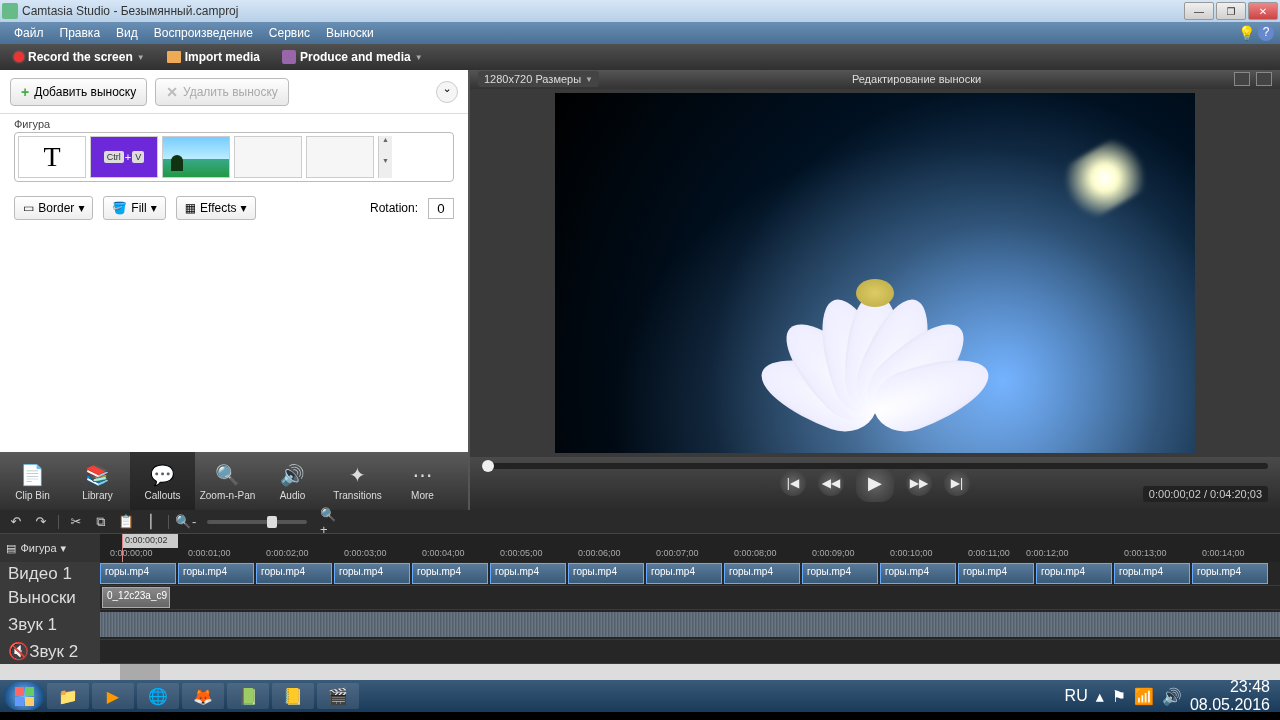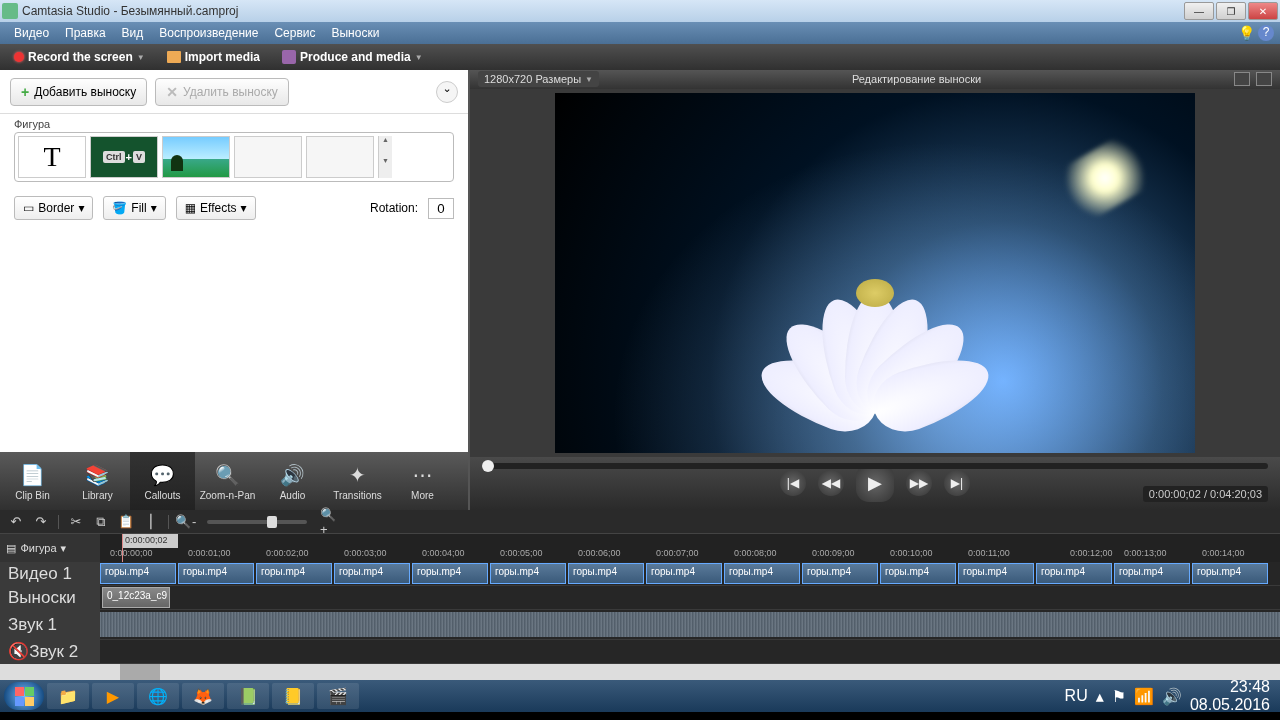--- a/index.html
+++ b/index.html
@@ -63,21 +63,21 @@
 .cbtn { border:1px solid #bbb; background:linear-gradient(#fefefe,#e8e8e8); padding:5px 10px; border-radius:4px; display:flex; align-items:center; gap:5px; font-size:12px; cursor:pointer; }
 .cbtn.disabled { color:#aaa; }
 .addicn { color:#4a4; font-weight:bold; font-size:14px; }
 .delicn { color:#bbb; font-weight:bold; font-size:14px; }
 .collapse { margin-left:auto; width:22px; height:22px; border:1px solid #ccc; border-radius:11px; background:#f5f5f5; text-align:center; }
 
 .shapesec { padding:4px 14px; }
 .shapelabel { font-size:11px; color:#444; margin-bottom:2px; }
 .shapestrip { display:flex; align-items:center; border:1px solid #bbb; border-radius:4px; padding:3px; gap:4px; }
 .shapebox { width:68px; height:42px; border:1px solid #ccc; background:#fff; display:flex; align-items:center; justify-content:center; font-size:28px; font-family:Georgia,serif; }
-.shapebox.kb { background:#14532d; color:#fff; font-size:11px; font-family:sans-serif;font-weight:bold; }
+.shapebox.kb { background:#6d28d9; color:#fff; font-size:11px; font-family:sans-serif; }
 .kbkey { background:#ddd; color:#333; padding:1px 3px; border-radius:2px; margin:0 1px; font-size:9px; }
 .shapebox.landscape { background:linear-gradient(#5bd,#294); position:relative; overflow:hidden; }
 .shapebox.landscape .sky { position:absolute; inset:0; height:55%; background:linear-gradient(#7cf,#bef); }
 .shapebox.landscape .tree { position:absolute; left:8px; bottom:6px; width:12px; height:16px; background:#131; border-radius:6px 6px 0 0; }
 .shapebox.blank { background:#f6f6f6; }
 .shapescroll { width:14px; height:42px; background:#eee; border-left:1px solid #ccc; display:flex; flex-direction:column; }
 .sarrow { flex:1; text-align:center; font-size:7px; color:#666; }
 
 .proprow { display:flex; align-items:center; gap:10px; padding:10px 14px; font-size:12px; }
 .propbtn { border:1px solid #bbb; background:linear-gradient(#fff,#eee); padding:4px 8px; border-radius:3px; display:flex; align-items:center; gap:4px; cursor:pointer; }
@@ -133,21 +133,21 @@
   <div class="appicon"></div>
   <div class="title">Camtasia Studio - Безымянный.camproj</div>
   <div class="winbtns">
     <div class="winbtn">—</div>
     <div class="winbtn">❐</div>
     <div class="winbtn close">✕</div>
   </div>
 </div>
 
 <div class="menubar">
-  <div class="mitem">Видео</div>
+  <div class="mitem">Файл</div>
   <div class="mitem">Правка</div>
   <div class="mitem">Вид</div>
   <div class="mitem">Воспроизведение</div>
   <div class="mitem">Сервис</div>
   <div class="mitem">Выноски</div>
   <div class="bulb">💡</div>
   <div class="helpq">?</div>
 </div>
 
 <div class="maintoolbar">
@@ -311,21 +311,21 @@
           <div class="tick" style="left: 166px;">0:00:02;00</div>
           <div class="tick" style="left: 244px;">0:00:03;00</div>
           <div class="tick" style="left: 322px;">0:00:04;00</div>
           <div class="tick" style="left: 400px;">0:00:05;00</div>
           <div class="tick" style="left: 478px;">0:00:06;00</div>
           <div class="tick" style="left: 556px;">0:00:07;00</div>
           <div class="tick" style="left: 634px;">0:00:08;00</div>
           <div class="tick" style="left: 712px;">0:00:09;00</div>
           <div class="tick" style="left: 790px;">0:00:10;00</div>
           <div class="tick" style="left: 868px;">0:00:11;00</div>
-          <div class="tick" style="left: 970px;">0:00:12;00</div>
+          <div class="tick" style="left: 926px;">0:00:12;00</div>
           <div class="tick" style="left: 1024px;">0:00:13;00</div>
           <div class="tick" style="left: 1102px;">0:00:14;00</div>
         </div>
     </div>
   </div>
   <div class="tracks">
     <div class="track">
       <div class="tlabel">Видео 1</div>
       <div class="tcontent" id="videoclips">
           <div class="clip" style="left: 0px; width: 76px;">горы.mp4</div>

